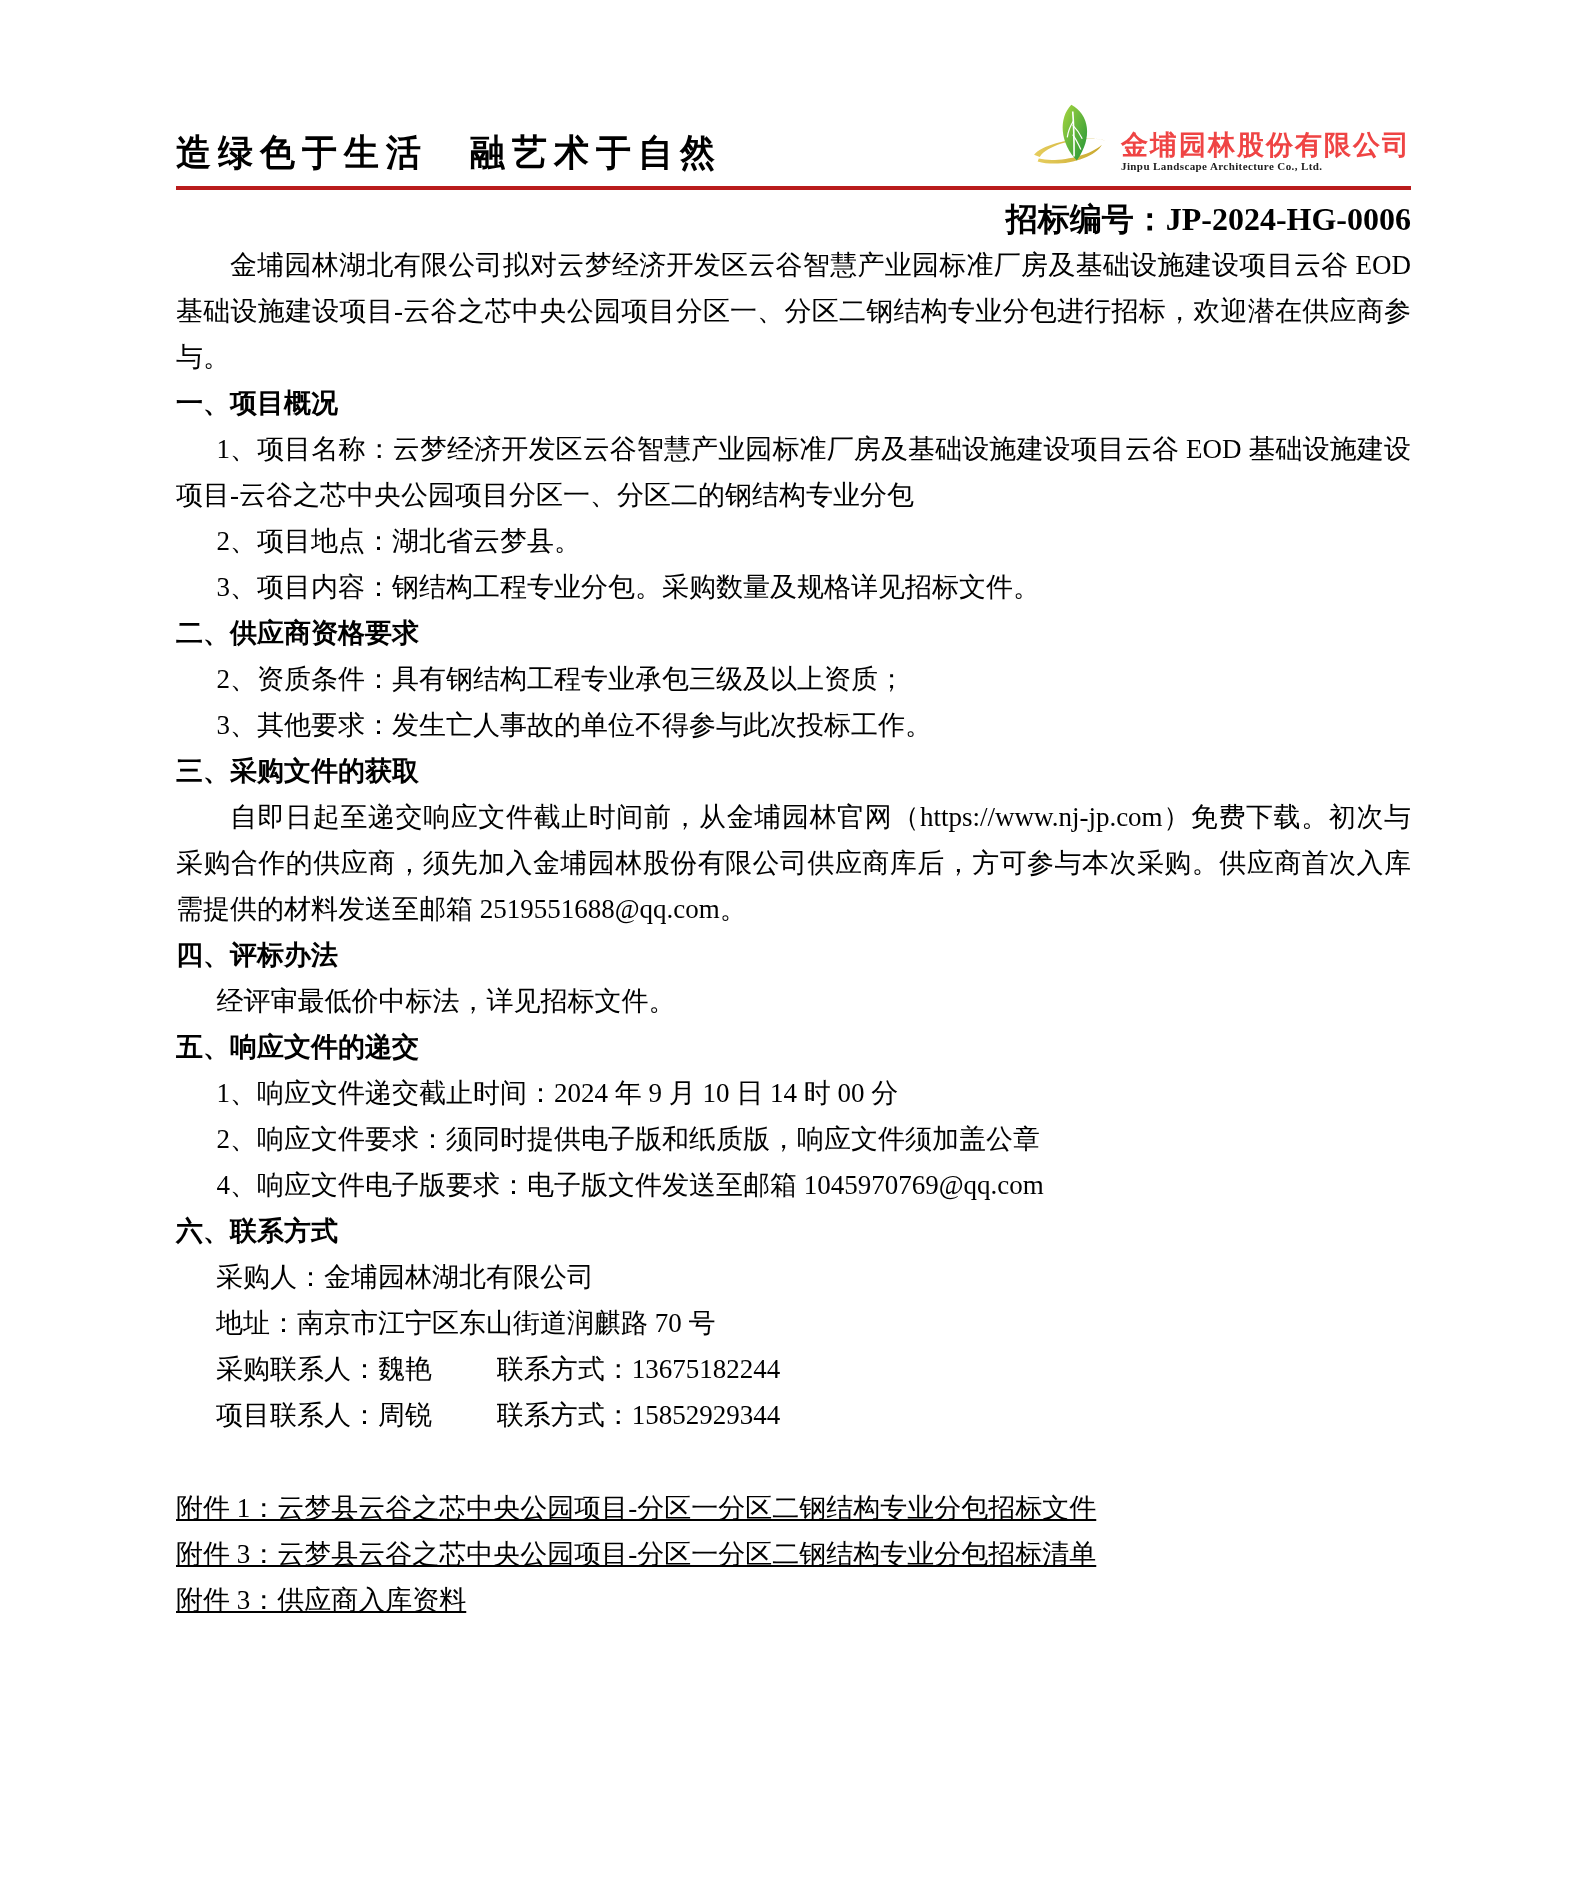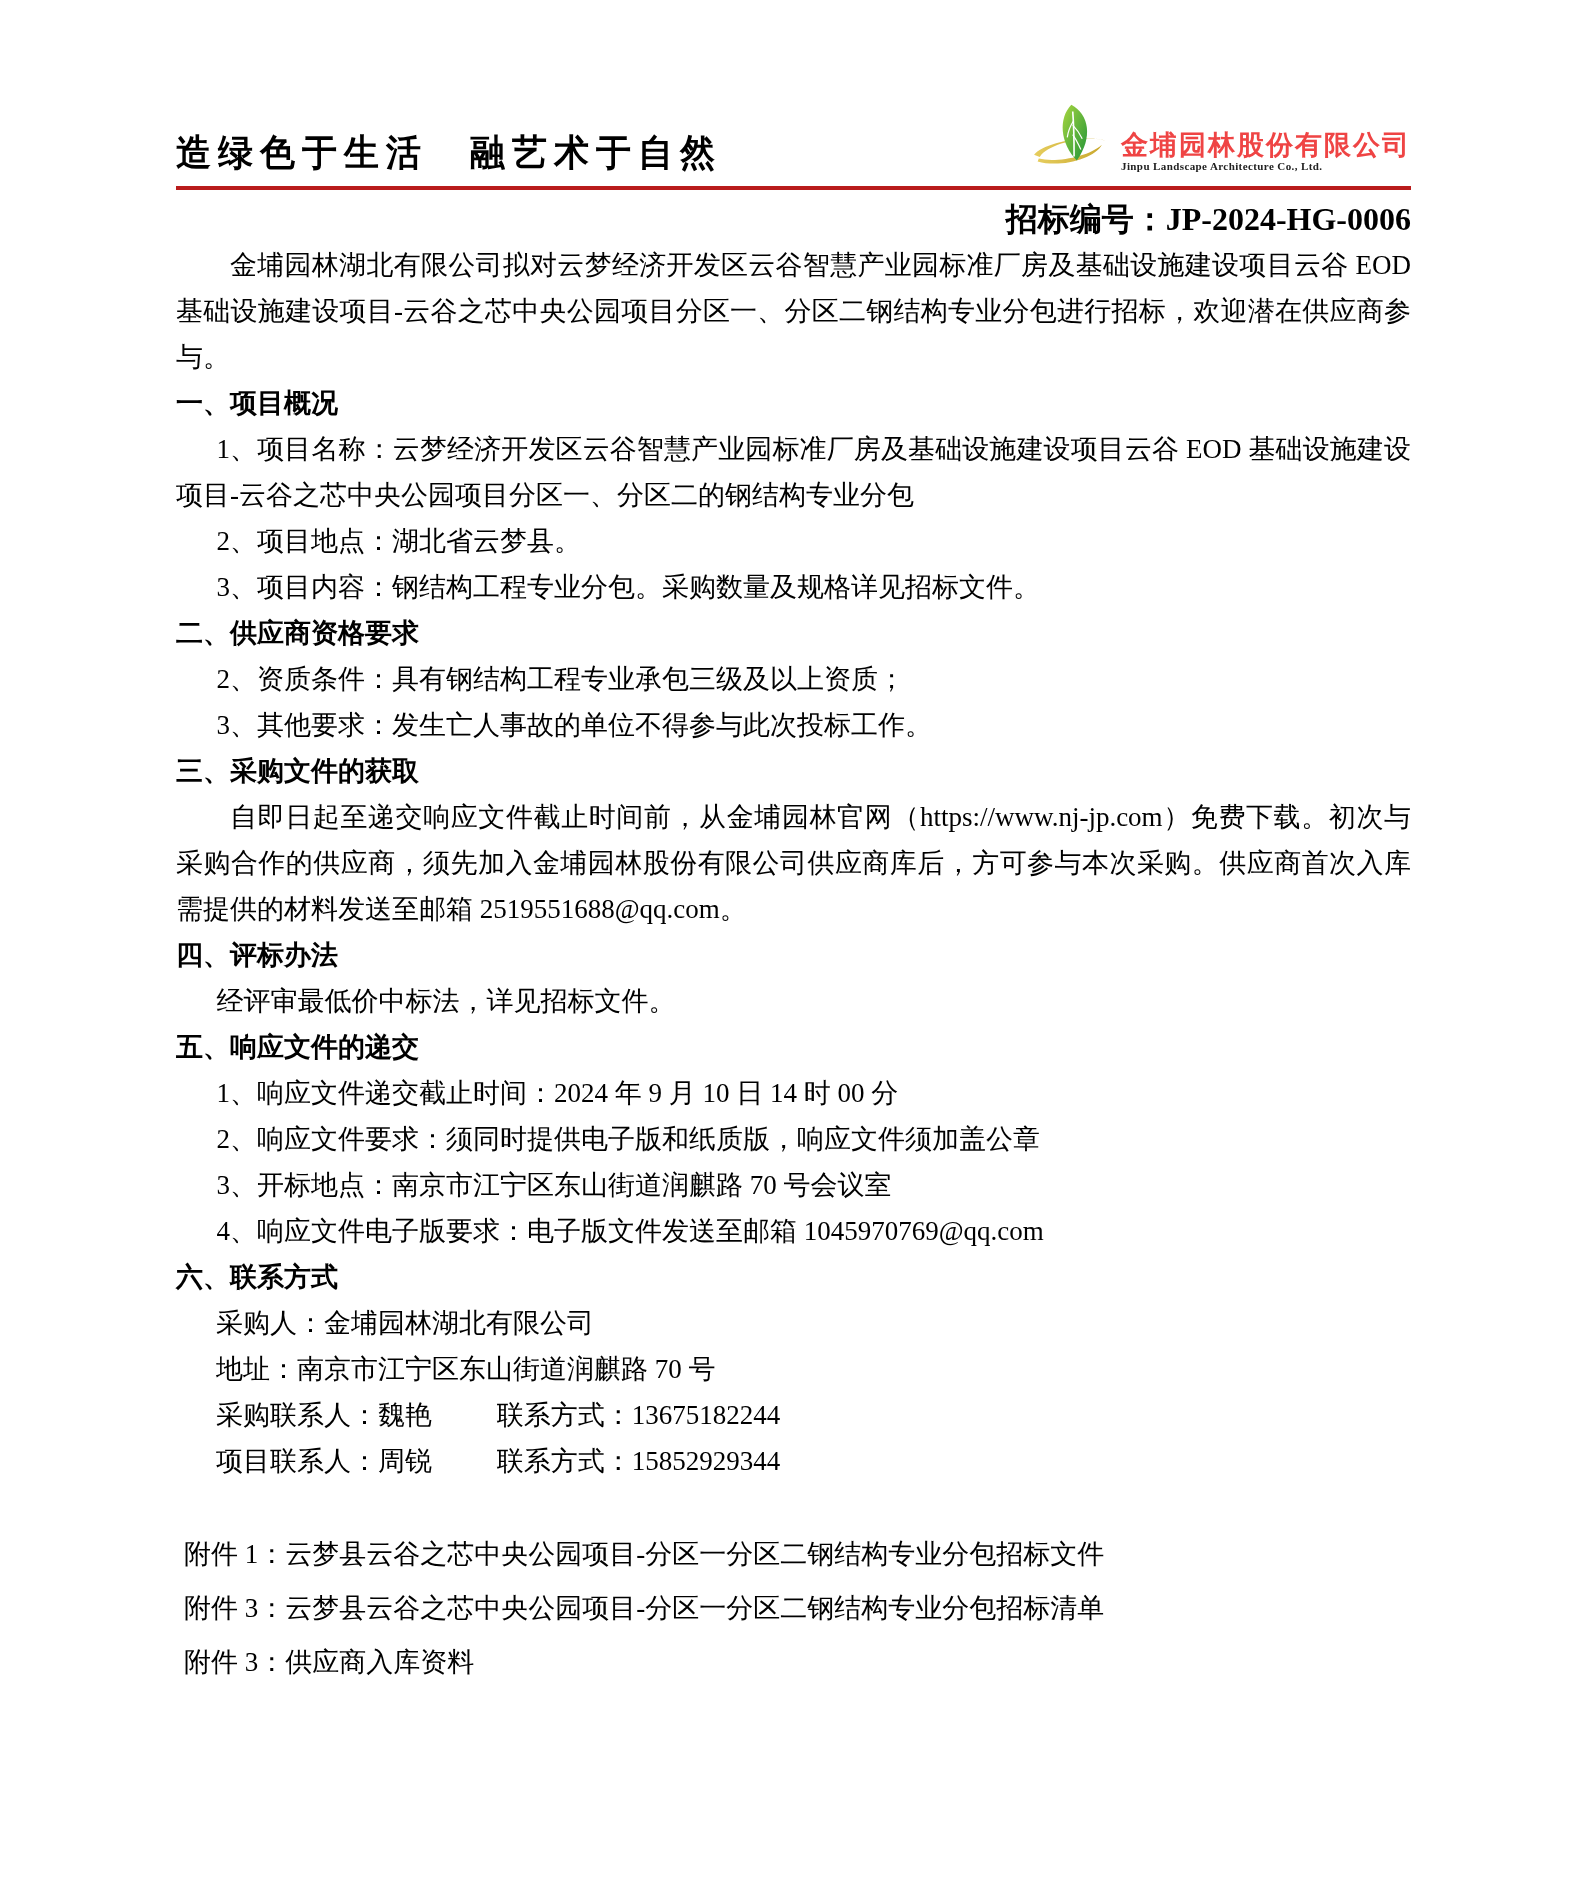--- a/index.html
+++ b/index.html
@@ -50,21 +50,21 @@
     line-height:46px;
     margin-top:6px;
   }
   .doc{font-size:27px;line-height:46px;}
   .para{margin:0;text-indent:2em;text-align:justify;}
   .sec-heading{margin:0;font-weight:700;font-size:27px;line-height:46px;}
   .item{margin:0;text-indent:1.5em;text-align:justify;}
   .contact-row{margin:0;padding-left:40px;}
   .contact-left{display:inline-block;min-width:274px;}
   .attachments{margin-top:47px;}
-  .attach-item{margin:8px;}
+  .attach-item{margin:0;text-decoration:underline;}
 </style>
 </head>
 <body>
 
 <div class="page">
 
   <div class="header">
     <div class="slogan">造绿色于生活　融艺术于自然</div>
 
     <div class="logo">
@@ -125,21 +125,20 @@
 
     <div>
       <p class="sec-heading">四、评标办法</p>
       <p class="item">经评审最低价中标法，详见招标文件。</p>
     </div>
 
     <div>
       <p class="sec-heading">五、响应文件的递交</p>
       <p class="item">1、响应文件递交截止时间：2024 年 9 月 10 日 14 时 00 分</p>
       <p class="item">2、响应文件要求：须同时提供电子版和纸质版，响应文件须加盖公章</p>
-      <p class="item">3、开标地点：南京市江宁区东山街道润麒路 70 号会议室</p>
       <p class="item">4、响应文件电子版要求：电子版文件发送至邮箱 1045970769@qq.com</p>
     </div>
 
     <div>
       <p class="sec-heading">六、联系方式</p>
       <p class="contact-row">
         <span class="contact-left">采购人：金埔园林湖北有限公司</span>
       </p>
       <p class="contact-row">
         <span class="contact-left">地址：南京市江宁区东山街道润麒路 70 号</span>

